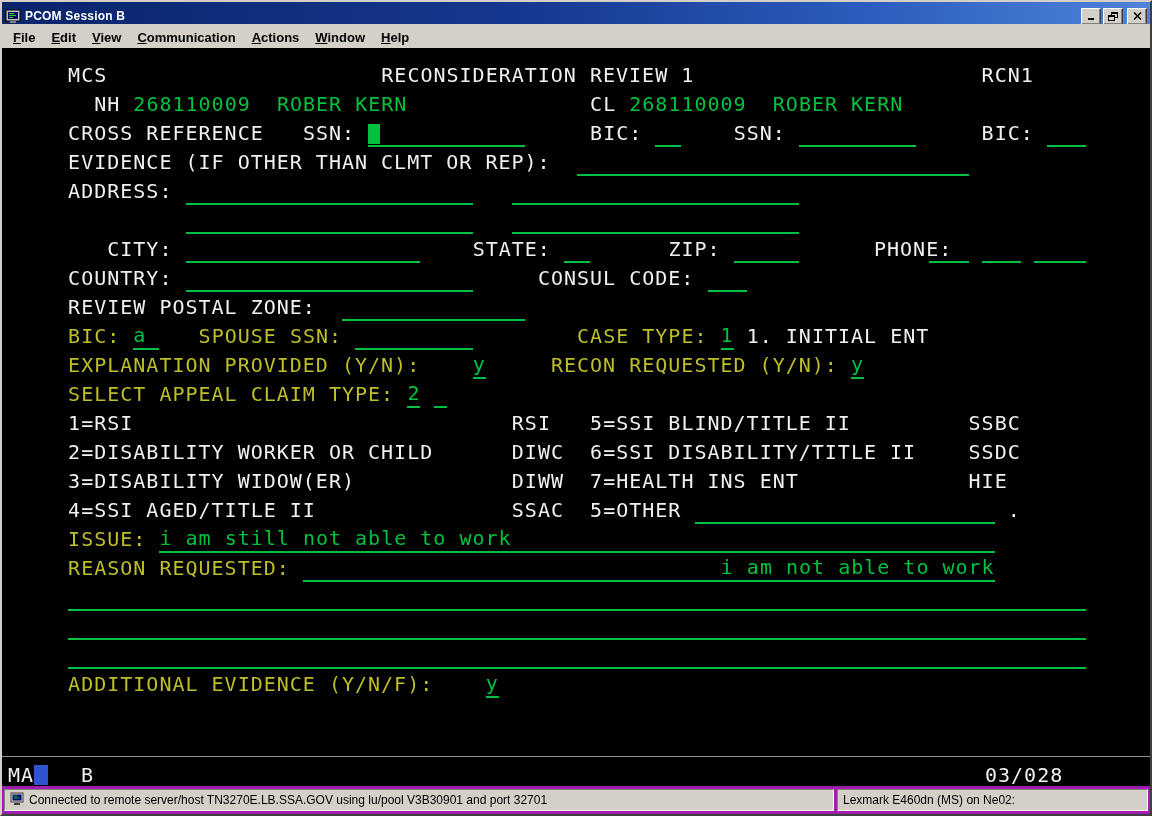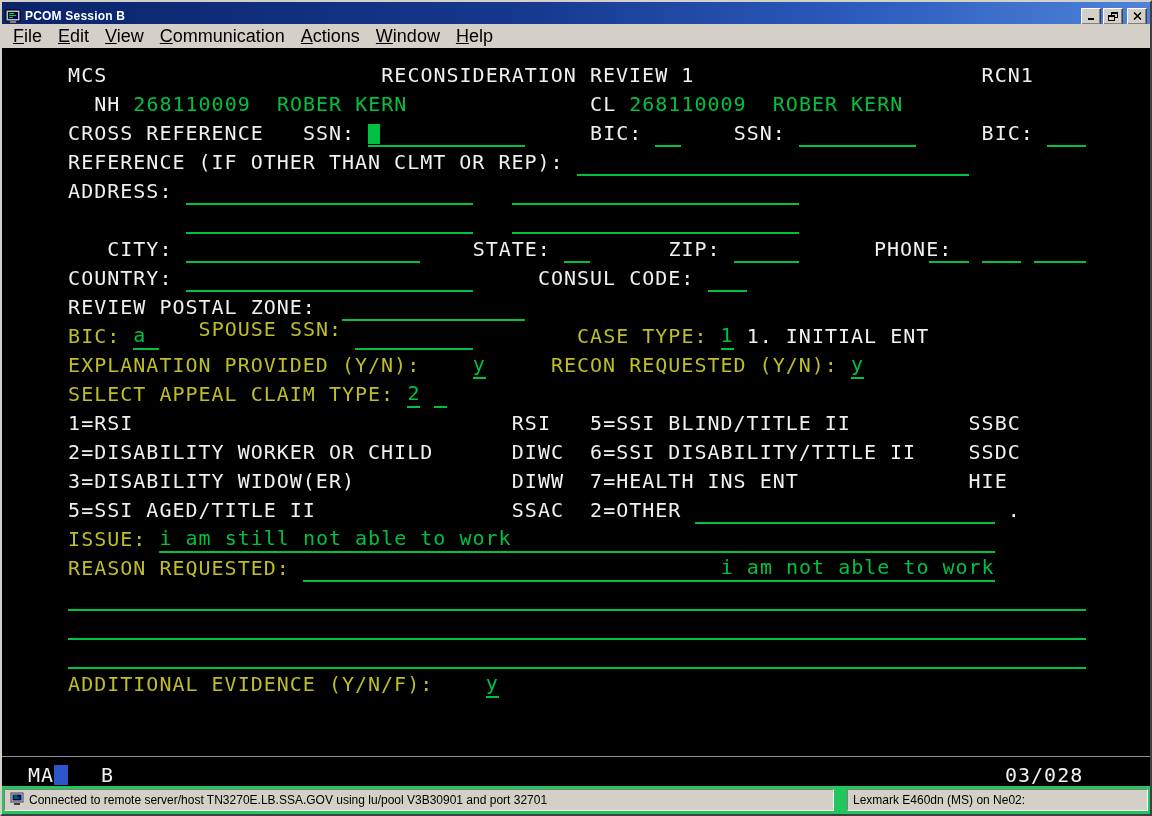--- a/index.html
+++ b/index.html
@@ -11,45 +11,45 @@
     display:flex;align-items:center;padding:0 3px;color:#fff;}
   .title-icon{width:16px;height:16px;margin-right:4px;flex:0 0 auto;}
   .title-text{font-size:12px;font-weight:bold;letter-spacing:.2px;}
   .title-buttons{margin-left:auto;display:flex;align-items:center;gap:2px;}
   .tbtn{width:18px;height:15px;background:#d4d0c8;border:1px solid;border-color:#ffffff #404040 #404040 #ffffff;
     box-shadow:inset -1px -1px 0 #808080;display:flex;align-items:center;justify-content:center;}
   .tbtn.close{margin-left:2px;}
 
   
   .menubar{position:absolute;top:22px;left:0;right:0;height:24px;background:#d4d0c8;
-    display:flex;align-items:center;padding-left:3px;font-size:18px;color:#000;}
+    display:flex;align-items:flex-end;padding-left:3px;font-size:13px;color:#000;font-weight:bold;}
   .menu-item{padding:3px 8px;cursor:default;}
   .menu-item .acc{text-decoration:underline;}
 
   
   .terminal{position:absolute;top:46px;left:0;right:0;height:742px;background:#000;overflow:hidden;
     font-family:"DejaVu Sans Mono",monospace;font-size:20px;letter-spacing:1px;}
   .seg{position:absolute;height:27px;line-height:27px;white-space:pre;}
   .c-white{color:#f0f0f0;}
   .c-green{color:#00c040;}
   .c-yellow{color:#bebe28;}
   .seg.field{color:#00c040;height:25px;line-height:25px;border-bottom:2px solid #00c040;}
   .cursor{position:absolute;width:12px;height:20px;background:#00c040;}
 
   .oia-sep{position:absolute;left:0;right:0;top:708px;height:1px;background:#8f8f8f;}
   .oia{position:absolute;left:0;right:0;top:714px;height:26px;color:#f0f0f0;}
-  .oia span{position:absolute;line-height:26px;margin-left:20px;}
+  .oia span{position:absolute;line-height:26px;}
   .oia-status{left:6px;}
   .oia-block{position:absolute;left:32px;top:3px;width:14px;height:20px;background:#2f55cc;}
   .oia-session{left:79px;}
   .oia-cursor-pos{left:983px;}
 
   
-  .statusbar{position:absolute;left:0;right:0;bottom:0;height:24px;background:#22c55e;
-    display:flex;align-items:center;padding:2px;gap:13px;font-size:12px;color:#000;}
+  .statusbar{position:absolute;left:0;right:0;bottom:0;height:24px;background:#a21caf;
+    display:flex;align-items:center;padding:2px;gap:3px;font-size:12px;color:#000;}
   .sb-panel{height:20px;border:1px solid;border-color:#808080 #ffffff #ffffff #808080;
     display:flex;align-items:center;padding:0 5px;white-space:nowrap;overflow:hidden;background:#d4d0c8;}
   .sb-left{width:818px;flex:0 0 auto;gap:5px;}
   .sb-right{flex:1 1 auto;}
 </style>
 </head>
 <body>
 
 <div class="window">
 
@@ -109,21 +109,21 @@
         <div class="seg c-white" style="left: 66.1px; top: 72px;">CROSS REFERENCE</div>
         <div class="seg c-white" style="left: 301px; top: 72px;">SSN:</div>
         <div class="seg field" style="left: 366.25px; top: 72px; width: 156.6px;"></div>
         <div class="cursor" style="left: 366.25px; top: 76px;"></div>
         <div class="seg c-white" style="left: 588.1px; top: 72px;">BIC:</div>
         <div class="seg field" style="left: 653.35px; top: 72px; width: 26.1px;"></div>
         <div class="seg c-white" style="left: 731.65px; top: 72px;">SSN:</div>
         <div class="seg field" style="left: 796.9px; top: 72px; width: 117.45px;"></div>
         <div class="seg c-white" style="left: 979.6px; top: 72px;">BIC:</div>
         <div class="seg field" style="left: 1044.85px; top: 72px; width: 39.15px;"></div>
-        <div class="seg c-white" style="left: 66.1px; top: 101px;">REFERENCE (IF OTHER THAN CLMT OR REP):</div>
+        <div class="seg c-white" style="left: 66.1px; top: 101px;">EVIDENCE (IF OTHER THAN CLMT OR REP):</div>
         <div class="seg field" style="left: 575.05px; top: 101px; width: 391.5px;"></div>
         <div class="seg c-white" style="left: 66.1px; top: 130px;">ADDRESS:</div>
         <div class="seg field" style="left: 183.55px; top: 130px; width: 287.1px;"></div>
         <div class="seg field" style="left: 509.8px; top: 130px; width: 287.1px;"></div>
         <div class="seg field" style="left: 183.55px; top: 159px; width: 287.1px;"></div>
         <div class="seg field" style="left: 509.8px; top: 159px; width: 287.1px;"></div>
         <div class="seg c-white" style="left: 105.25px; top: 188px;">CITY:</div>
         <div class="seg field" style="left: 183.55px; top: 188px; width: 234.9px;"></div>
         <div class="seg c-white" style="left: 470.65px; top: 188px;">STATE:</div>
         <div class="seg field" style="left: 562px; top: 188px; width: 26.1px;"></div>
@@ -134,21 +134,21 @@
         <div class="seg field" style="left: 979.6px; top: 188px; width: 39.15px;"></div>
         <div class="seg field" style="left: 1031.8px; top: 188px; width: 52.2px;"></div>
         <div class="seg c-white" style="left: 66.1px; top: 217px;">COUNTRY:</div>
         <div class="seg field" style="left: 183.55px; top: 217px; width: 287.1px;"></div>
         <div class="seg c-white" style="left: 535.9px; top: 217px;">CONSUL CODE:</div>
         <div class="seg field" style="left: 705.55px; top: 217px; width: 39.15px;"></div>
         <div class="seg c-white" style="left: 66.1px; top: 246px;">REVIEW POSTAL ZONE:</div>
         <div class="seg field" style="left: 340.15px; top: 246px; width: 182.7px;"></div>
         <div class="seg c-yellow" style="left: 66.1px; top: 275px;">BIC:</div>
         <div class="seg field" style="left: 131.35px; top: 275px; width: 26.1px;">a</div>
-        <div class="seg c-yellow" style="left: 196.6px; top: 268px; text-align: right;">SPOUSE SSN:</div>
+        <div class="seg c-yellow" style="left: 196.6px; top: 275px; text-align: right;">SPOUSE SSN:</div>
         <div class="seg field" style="left: 353.2px; top: 275px; width: 117.45px;"></div>
         <div class="seg c-yellow" style="left: 575.05px; top: 275px;">CASE TYPE:</div>
         <div class="seg field" style="left: 718.6px; top: 275px; width: 13.05px;">1</div>
         <div class="seg c-white" style="left: 744.7px; top: 275px;">1. INITIAL ENT</div>
         <div class="seg c-yellow" style="left: 66.1px; top: 304px;">EXPLANATION PROVIDED (Y/N):</div>
         <div class="seg field" style="left: 470.65px; top: 304px; width: 13.05px;">y</div>
         <div class="seg c-yellow" style="left: 548.95px; top: 304px;">RECON REQUESTED (Y/N):</div>
         <div class="seg field" style="left: 849.1px; top: 304px; width: 13.05px;">y</div>
         <div class="seg c-yellow" style="left: 66.1px; top: 333px;">SELECT APPEAL CLAIM TYPE:</div>
         <div class="seg field" style="left: 405.4px; top: 333px; width: 13.05px;">2</div>
@@ -158,23 +158,23 @@
         <div class="seg c-white" style="left: 588.1px; top: 362px;">5=SSI BLIND/TITLE II</div>
         <div class="seg c-white" style="left: 966.55px; top: 362px;">SSBC</div>
         <div class="seg c-white" style="left: 66.1px; top: 391px;">2=DISABILITY WORKER OR CHILD</div>
         <div class="seg c-white" style="left: 509.8px; top: 391px;">DIWC</div>
         <div class="seg c-white" style="left: 588.1px; top: 391px;">6=SSI DISABILITY/TITLE II</div>
         <div class="seg c-white" style="left: 966.55px; top: 391px;">SSDC</div>
         <div class="seg c-white" style="left: 66.1px; top: 420px;">3=DISABILITY WIDOW(ER)</div>
         <div class="seg c-white" style="left: 509.8px; top: 420px;">DIWW</div>
         <div class="seg c-white" style="left: 588.1px; top: 420px;">7=HEALTH INS ENT</div>
         <div class="seg c-white" style="left: 966.55px; top: 420px;">HIE</div>
-        <div class="seg c-white" style="left: 66.1px; top: 449px;">5=SSI AGED/TITLE II</div>
+        <div class="seg c-white" style="left: 66.1px; top: 449px;">4=SSI AGED/TITLE II</div>
         <div class="seg c-white" style="left: 509.8px; top: 449px;">SSAC</div>
-        <div class="seg c-white" style="left: 588.1px; top: 449px;">2=OTHER</div>
+        <div class="seg c-white" style="left: 588.1px; top: 449px;">5=OTHER</div>
         <div class="seg field" style="left: 692.5px; top: 449px; width: 300.15px;"></div>
         <div class="seg c-white" style="left: 1005.7px; top: 449px;">.</div>
         <div class="seg c-yellow" style="left: 66.1px; top: 478px;">ISSUE:</div>
         <div class="seg field" style="left: 157.45px; top: 478px; width: 835.2px;">i am still not able to work</div>
         <div class="seg c-yellow" style="left: 66.1px; top: 507px;">REASON REQUESTED:</div>
         <div class="seg field" style="left: 301px; top: 507px; width: 691.65px; text-align: right;">i am not able to work</div>
         <div class="seg field" style="left: 66.1px; top: 536px; width: 1017.9px;"></div>
         <div class="seg field" style="left: 66.1px; top: 565px; width: 1017.9px;"></div>
         <div class="seg field" style="left: 66.1px; top: 594px; width: 1017.9px;"></div>
         <div class="seg c-yellow" style="left: 66.1px; top: 623px;">ADDITIONAL EVIDENCE (Y/N/F):</div>

